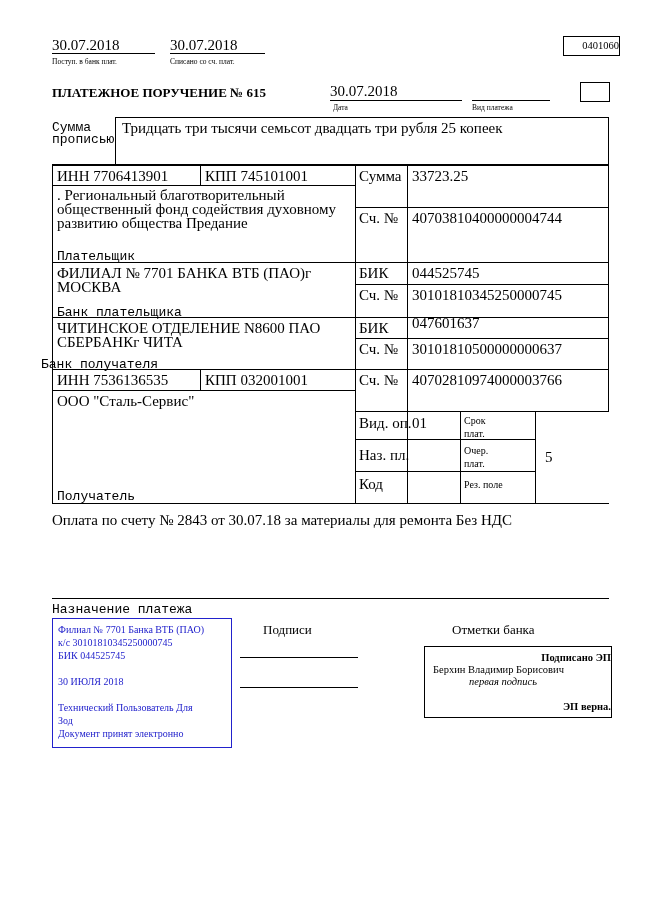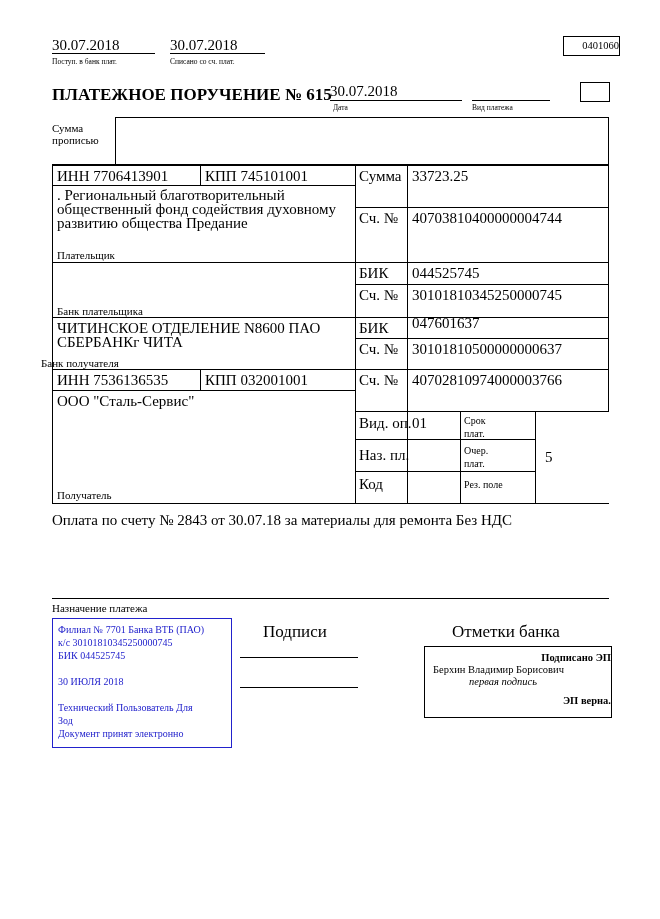--- a/index.html
+++ b/index.html
@@ -1,25 +1,25 @@
 <!DOCTYPE html>
 <html><head>
 <meta charset="utf-8">
 <style>
   html,body{margin:0;padding:0;background:#e9e9e9;}
   .page{position:relative;width:660px;height:919px;background:#ffffff;margin:0 auto;
         font-family:"Liberation Serif",serif;color:#000;overflow:hidden;}
   .abs{position:absolute;white-space:nowrap;}
   .wrap{white-space:normal;}
   .t7{font-size:7.5px;}
-  .t9{font-size:11px;}
+  .t9{font-size:13px;font-family:Liberation Mono, monospace;}
   .t10{font-size:10px;line-height:13px;}
   .t105{font-size:10.5px;}
   .t11{font-size:15px;line-height:14px;}
-  .t12{font-size:17px;}
+  .t12{font-size:13px;}
   .b{font-weight:bold;}
   .i{font-style:italic;}
   .blue{color:#2222cc;}
   .hline{position:absolute;height:1px;background:#000;}
   .hline2{position:absolute;height:2px;background:#000;}
   .vline{position:absolute;width:1px;background:#000;}
   .box{position:absolute;border:1px solid #000;box-sizing:border-box;}
   .bluebox{position:absolute;border:1px solid #2222cc;box-sizing:border-box;}
   .ctr{text-align:right;}
 </style>
@@ -44,20 +44,21 @@
   <div class="abs t11" style="left:330px;top:84px">30.07.2018</div>
   <div class="hline" style="left:330px;top:100px;width:132px"></div>
   <div class="abs t7" style="left:333px;top:103px">Дата</div>
   <div class="hline" style="left:472px;top:100px;width:78px"></div>
   <div class="abs t7" style="left:472px;top:103px">Вид платежа</div>
   <div class="box" style="left:580px;top:82px;width:30px;height:20px"></div>
 
   <div class="abs t9 wrap" style="left:52px;top:122px;width:55px;line-height:12px">Сумма прописью</div>
   <div class="hline" style="left:115px;top:117px;width:494px"></div>
   <div class="vline" style="left:115px;top:117px;height:47px"></div>
+  <div class="abs t11 wrap" style="left:122px;top:121px;width:480px">Тридцать три тысячи семьсот двадцать три рубля 25 копеек</div>
 
   <div class="hline2" style="left:52px;top:164px;width:557px"></div>
   <div class="hline" style="left:52px;top:185px;width:303px"></div>
   <div class="hline" style="left:355px;top:207px;width:254px"></div>
   <div class="hline" style="left:52px;top:262px;width:557px"></div>
   <div class="hline" style="left:355px;top:284px;width:254px"></div>
   <div class="hline" style="left:52px;top:317px;width:557px"></div>
   <div class="hline" style="left:355px;top:338px;width:254px"></div>
   <div class="hline" style="left:52px;top:369px;width:557px"></div>
   <div class="hline" style="left:52px;top:390px;width:303px"></div>
@@ -78,20 +79,21 @@
   <div class="abs t11" style="left:57px;top:169px">ИНН 7706413901</div>
   <div class="abs t11" style="left:205px;top:169px">КПП 745101001</div>
   <div class="abs t11" style="left:359px;top:169px">Сумма</div>
   <div class="abs t11" style="left:412px;top:169px">33723.25</div>
 
   <div class="abs t11 wrap" style="left:57px;top:188px;width:292px">. Региональный благотворительный общественный фонд содействия духовному развитию общества Предание</div>
   <div class="abs t9" style="left:57px;top:249px">Плательщик</div>
   <div class="abs t11" style="left:359px;top:211px">Сч. №</div>
   <div class="abs t11" style="left:412px;top:211px">40703810400000004744</div>
 
+  <div class="abs t11 wrap" style="left:57px;top:266px;width:292px">ФИЛИАЛ № 7701 БАНКА ВТБ (ПАО)г МОСКВА</div>
   <div class="abs t11" style="left:359px;top:266px">БИК</div>
   <div class="abs t11" style="left:412px;top:266px">044525745</div>
   <div class="abs t11" style="left:359px;top:288px">Сч. №</div>
   <div class="abs t11" style="left:412px;top:288px">30101810345250000745</div>
   <div class="abs t9" style="left:57px;top:305px">Банк плательщика</div>
 
   <div class="abs t11 wrap" style="left:57px;top:321px;width:292px">ЧИТИНСКОЕ ОТДЕЛЕНИЕ N8600 ПАО СБЕРБАНКг ЧИТА</div>
   <div class="abs t11" style="left:359px;top:321px">БИК</div>
   <div class="abs t11" style="left:412px;top:316px">047601637</div>
   <div class="abs t11" style="left:359px;top:342px">Сч. №</div>
@@ -134,16 +136,16 @@
 
   <div class="abs t12" style="left:263px;top:622px">Подписи</div>
   <div class="hline" style="left:240px;top:657px;width:118px"></div>
   <div class="hline" style="left:240px;top:687px;width:118px"></div>
 
   <div class="abs t12" style="left:452px;top:622px">Отметки банка</div>
   <div class="box" style="left:424px;top:646px;width:188px;height:72px">
     <div class="ctr t105 b" style="margin-top:5px">Подписано ЭП</div>
     <div class="t105" style="margin:1px 0 0 8px">Берхин Владимир Борисович</div>
     <div class="t105 i" style="margin:1px 0 0 44px">первая подпись</div>
-    <div class="ctr t105 b" style="margin-top:8px">ЭП верна.</div>
+    <div class="ctr t105 b" style="margin-top:14px">ЭП верна.</div>
   </div>
 
 </div>
 
 </body></html>

